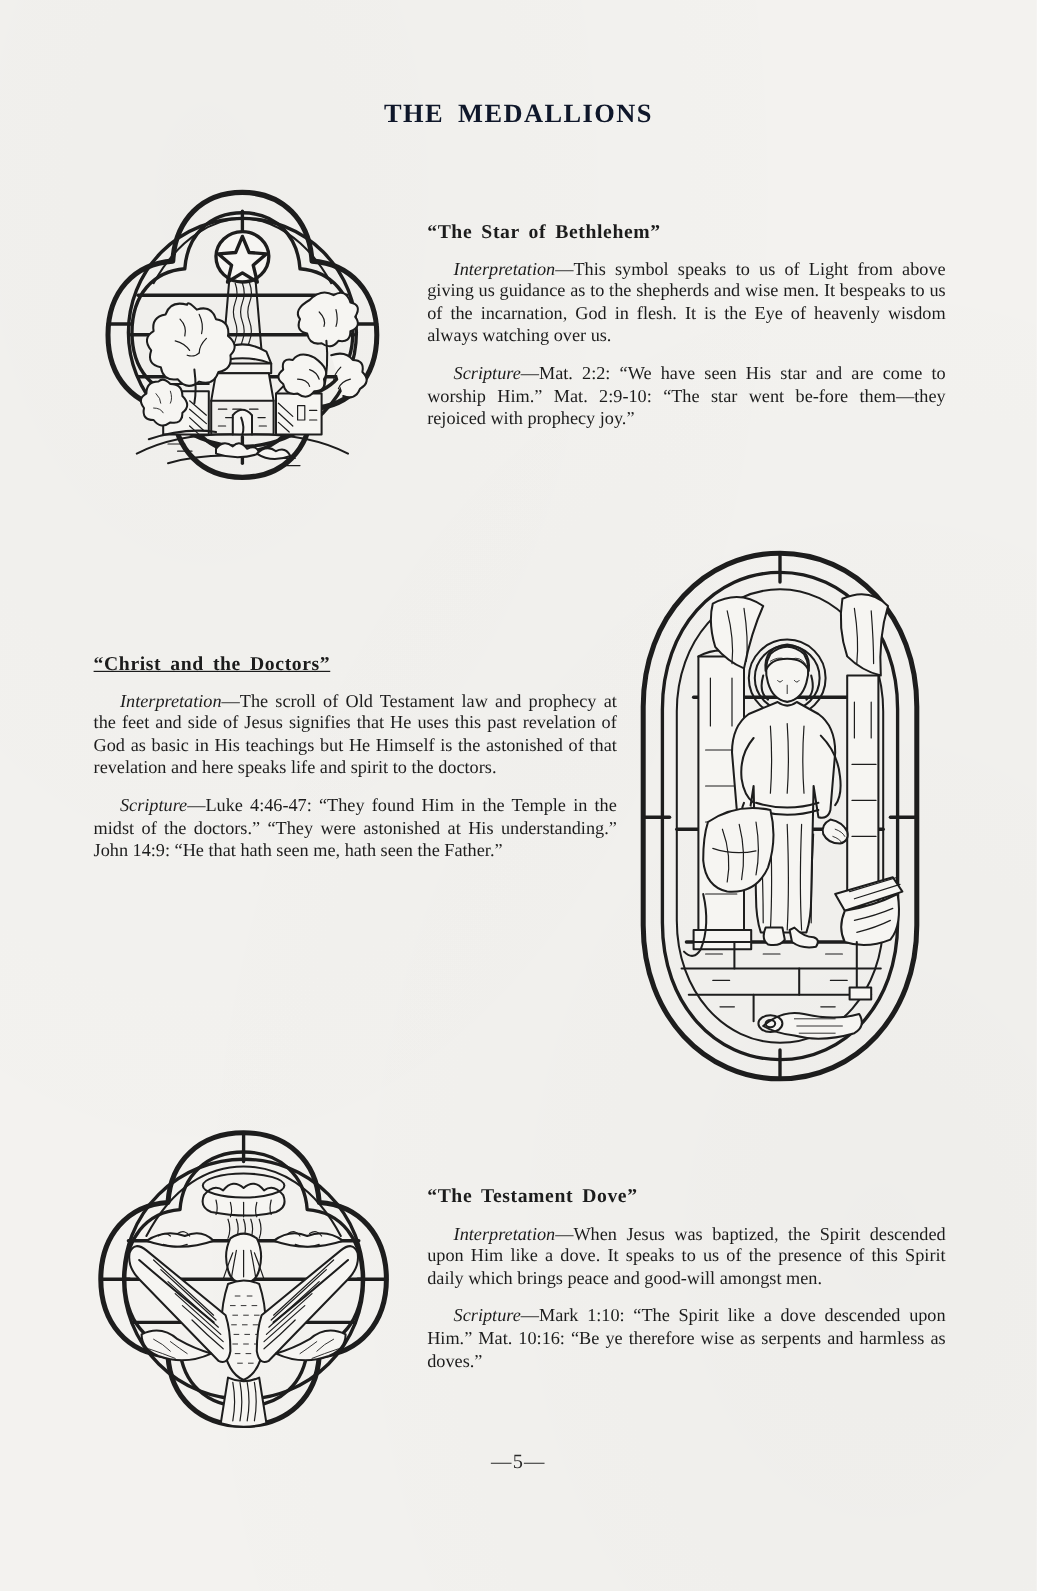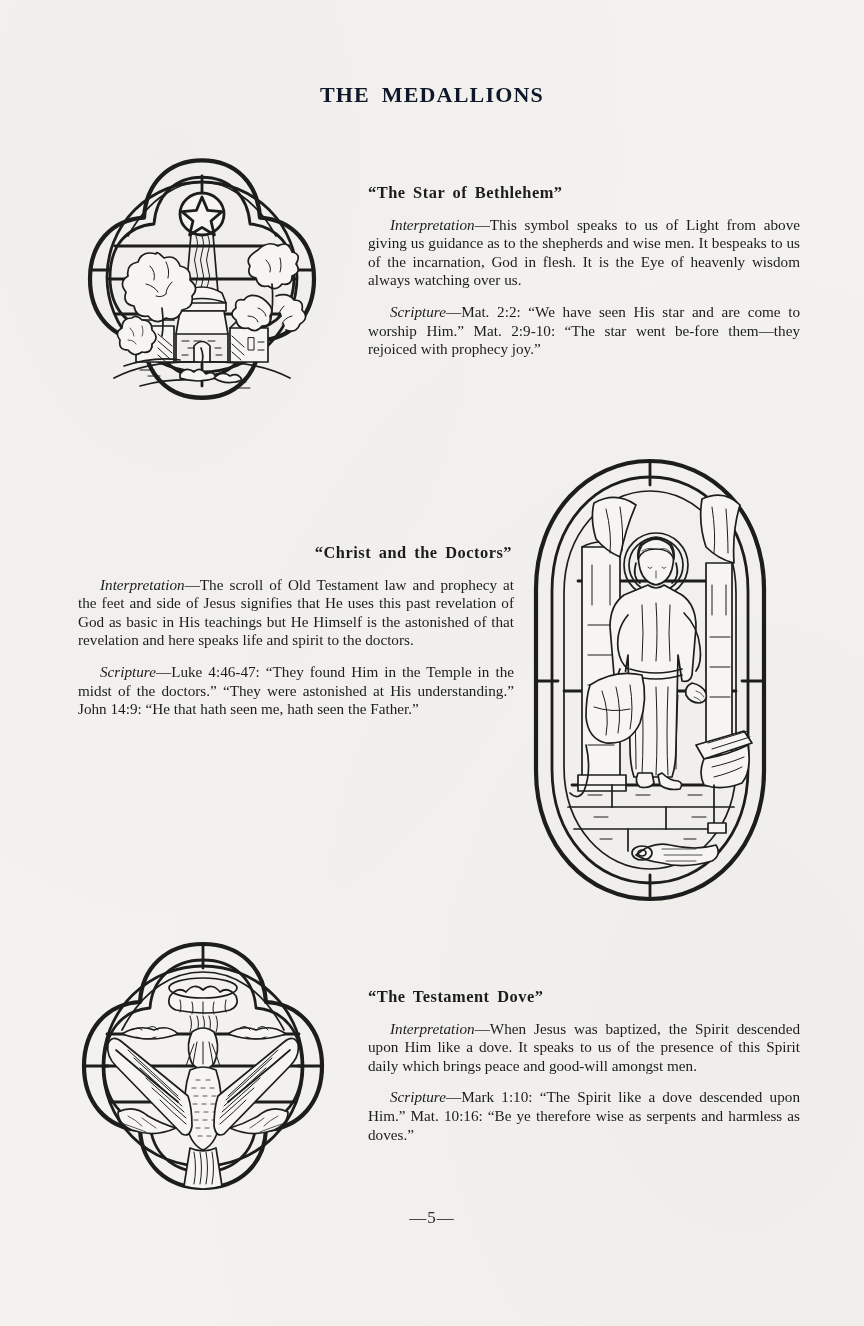--- a/index.html
+++ b/index.html
@@ -36,32 +36,32 @@
   }
 
   
   .col {
     position: absolute;
     text-align: justify;
     font-size: 15.2px;
     line-height: 18.6px;
     color: #1c1c1c;
   }
-  .col-right { left: 368px; width: 432px; }
+  .col-right { left: 356px; width: 432px; }
   .col-left  { left: 78px;  width: 436px; }
 
   .sec-head {
     font-weight: bold;
     font-size: 16.4px;
     letter-spacing: 0.5px;
     word-spacing: 3px;
     margin: 0 0 13px 0;
     text-align: left;
   }
-  .sec-head.right-align { text-align: right; padding-right: 2px; }
+  .sec-head.right-align { text-align: left; padding-right: 2px; text-decoration: underline; }
 
   .para {
     margin: 0 0 13px 0;
     text-indent: 22px;
     text-align: justify;
     hyphens: manual;
   }
   .para:last-child { margin-bottom: 0; }
   .lead { font-style: italic; }
 

